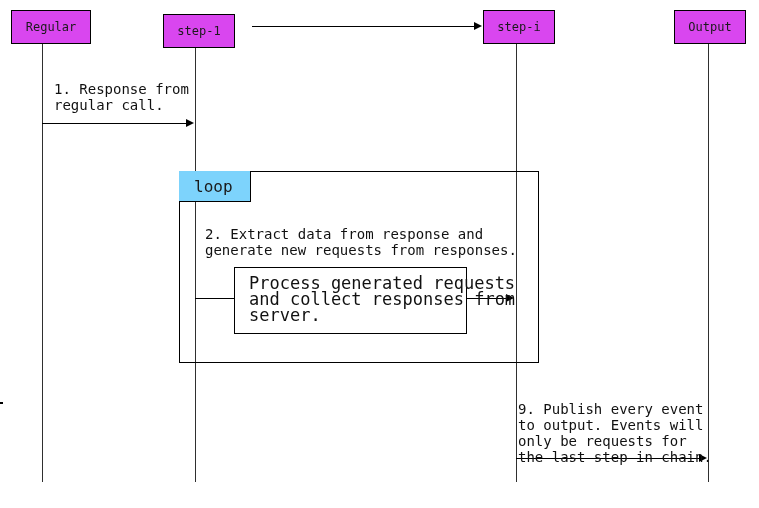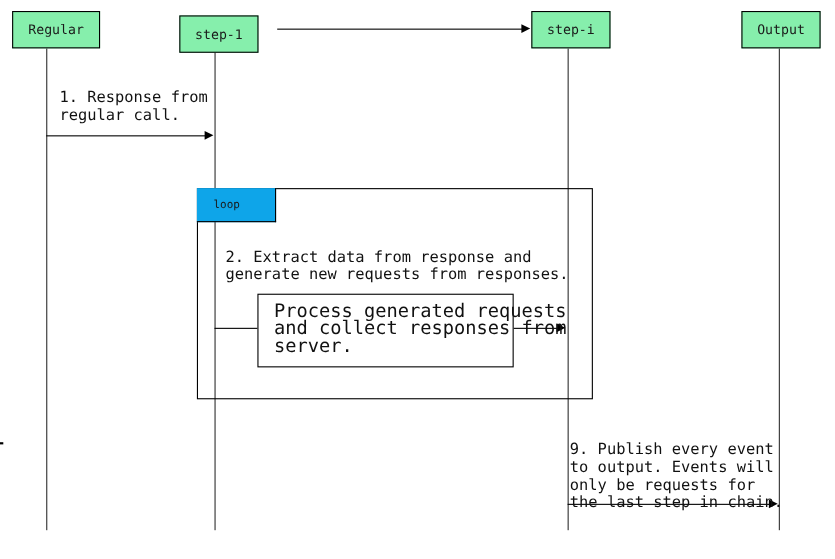--- a/index.html
+++ b/index.html
@@ -14,21 +14,21 @@
     background: #ffffff;
     font-family: "DejaVu Sans Mono", "Liberation Mono", monospace;
     overflow: hidden;
   }
 
   
   .participant {
     position: absolute;
     box-sizing: border-box;
     border: 1px solid #000000;
-    background: #86efac;
+    background: #d946ef;
     display: flex;
     align-items: center;
     justify-content: center;
     font-size: 12px;
     color: #1a1a1a;
     letter-spacing: 0px;
     z-index: 5;
   }
 
   
@@ -74,25 +74,25 @@
     border: 1px solid #000000;
     background: transparent;
     z-index: 2;
   }
   .frag-label {
     position: absolute;
     box-sizing: border-box;
     border: 1px solid #000000;
     border-top: none;
     border-left: none;
-    background: #0ea5e9;
+    background: #7dd3fc;
     display: flex;
     align-items: center;
     padding-left: 15px;
-    font-size: 10px;
+    font-size: 16px;
     color: #1a1a1a;
     z-index: 7;
   }
 
   
   .note {
     position: absolute;
     box-sizing: border-box;
     border: 1px solid #000000;
     background: #ffffff;

